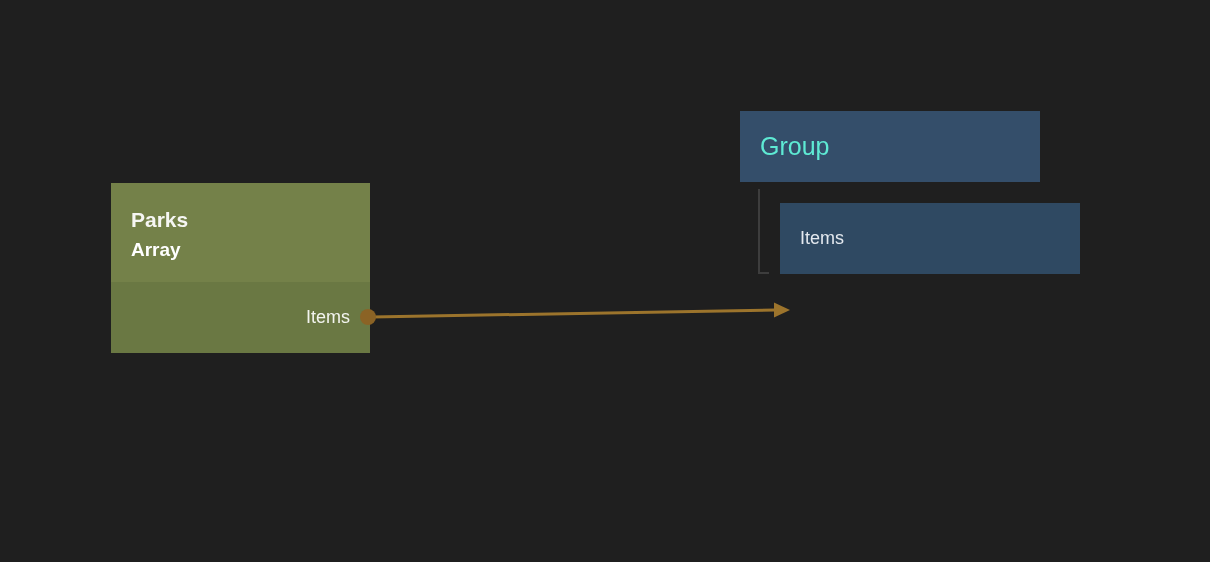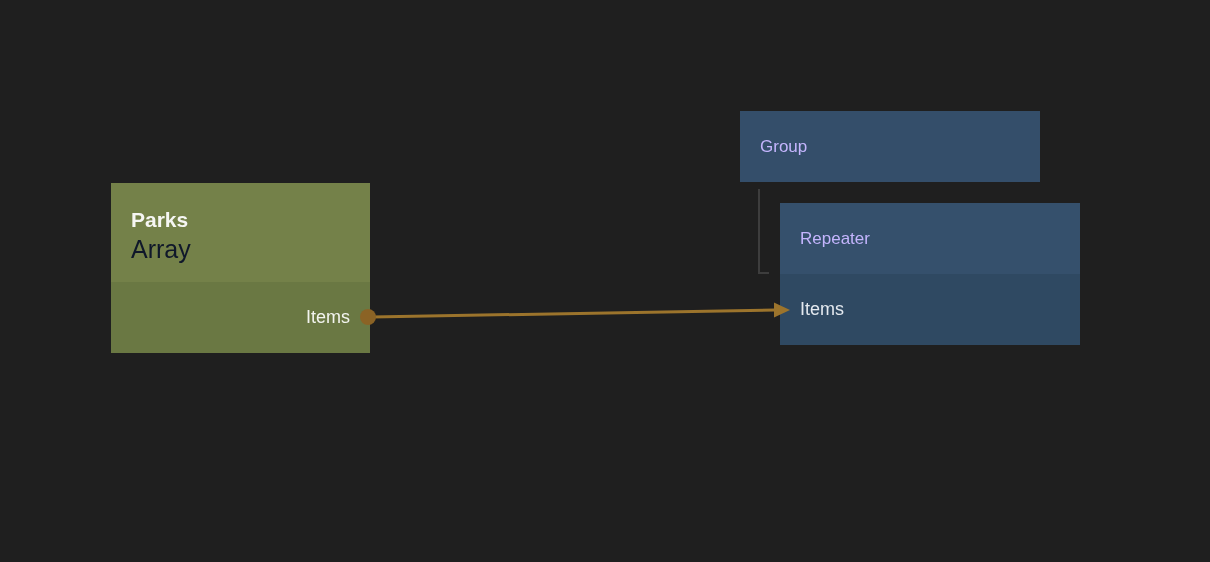--- a/index.html
+++ b/index.html
@@ -28,23 +28,23 @@
     box-sizing: border-box;
     padding: 22px 20px 0 20px;
   }
   .parks-title {
     font-size: 21px;
     font-weight: 600;
     color: #f6f6f3;
     line-height: 30px;
   }
   .parks-subtitle {
-    font-size: 25px;
-    font-weight: 400;
-    color: #0f172a;
+    font-size: 19px;
+    font-weight: 700;
+    color: #ffffff;
     line-height: 29px;
   }
   .parks-row {
     height: 71px;
     background: #6a7843;
     display: flex;
     align-items: center;
     justify-content: flex-end;
     box-sizing: border-box;
     padding: 0 20px;
@@ -55,23 +55,23 @@
   }
   
   .node-group {
     left: 740px; top: 111px; width: 300px; height: 71px;
     background: #344e6a;
     display: flex;
     align-items: center;
     padding: 0 20px;
   }
   .blue-title {
-    font-size: 17px;
+    font-size: 25px;
     font-weight: 400;
-    color: #c4b5fd;
+    color: #5eead4;
   }
   
   .node-repeater { left: 780px; top: 203px; width: 300px; }
   .repeater-header {
     height: 71px;
     background: #35506c;
     display: flex;
     align-items: center;
     box-sizing: border-box;
     padding: 0 20px;
@@ -111,23 +111,20 @@
     <div class="parks-row">
       <span class="row-label">Items</span>
     </div>
   </div>
 
   <div class="node node-group">
     <span class="blue-title">Group</span>
   </div>
 
   <div class="node node-repeater">
-    <div class="repeater-header">
-      <span class="blue-title">Repeater</span>
-    </div>
     <div class="repeater-row">
       <span class="row-label">Items</span>
     </div>
   </div>
 
   <svg class="wires" viewBox="0 0 1210 562">
 
     <polyline points="759,189 759,273 769,273" fill="none" stroke-width="2" stroke="#3d3d3d"></polyline>
 
     <line x1="372" y1="317" x2="775" y2="310" stroke-width="3" stroke="#9c742c"></line>

